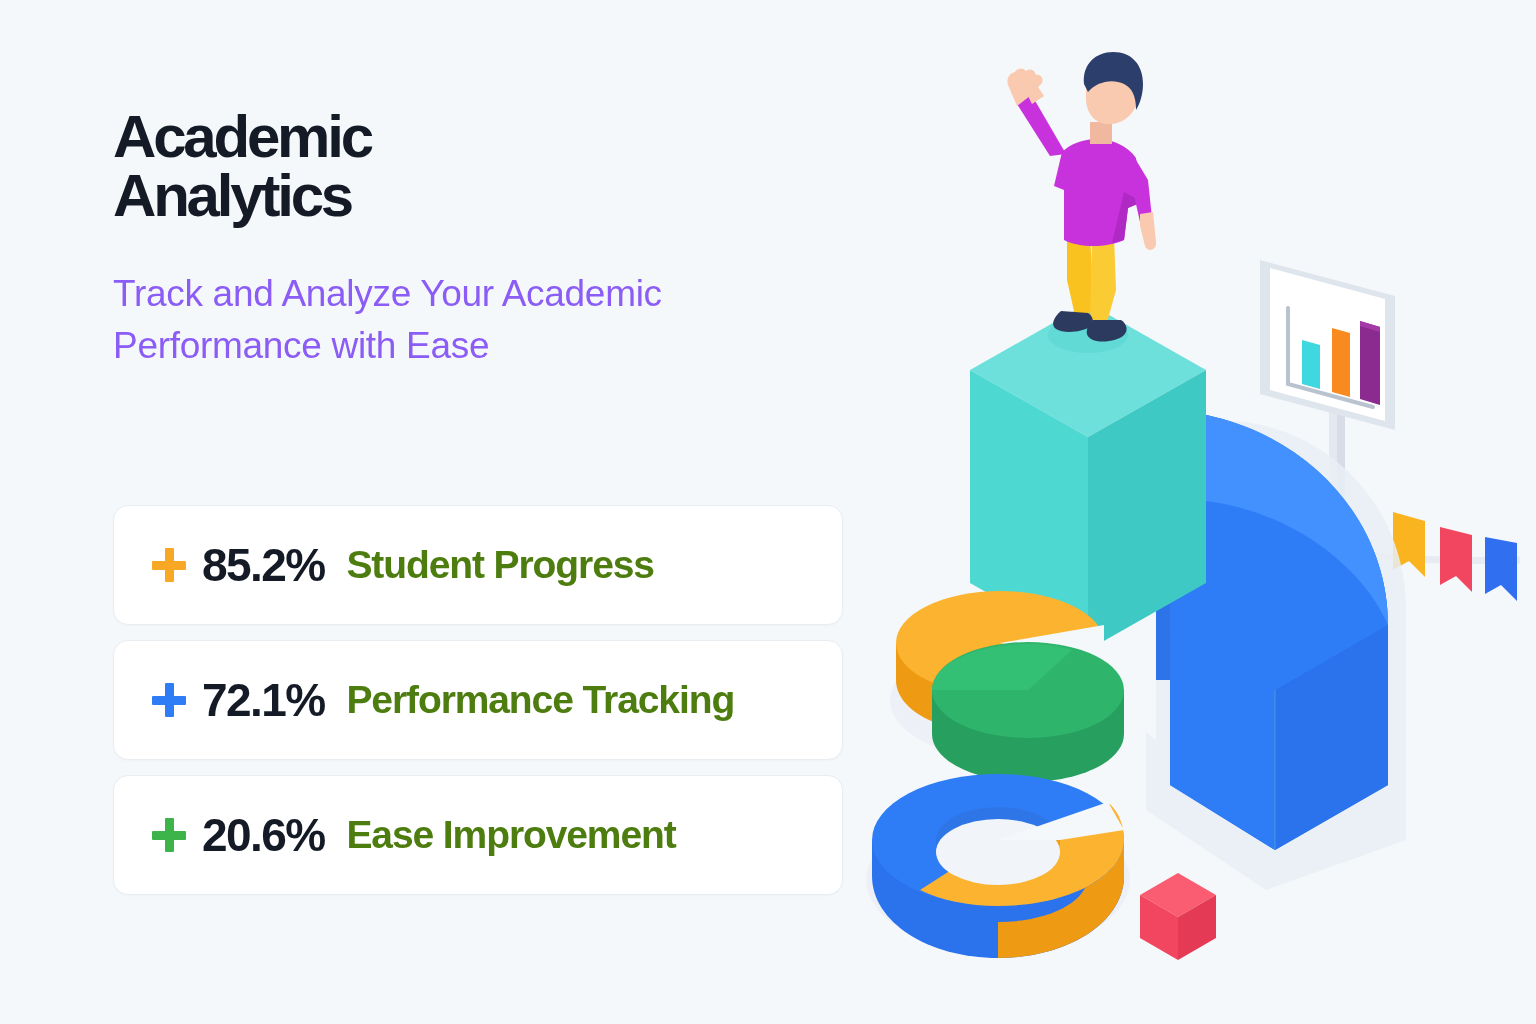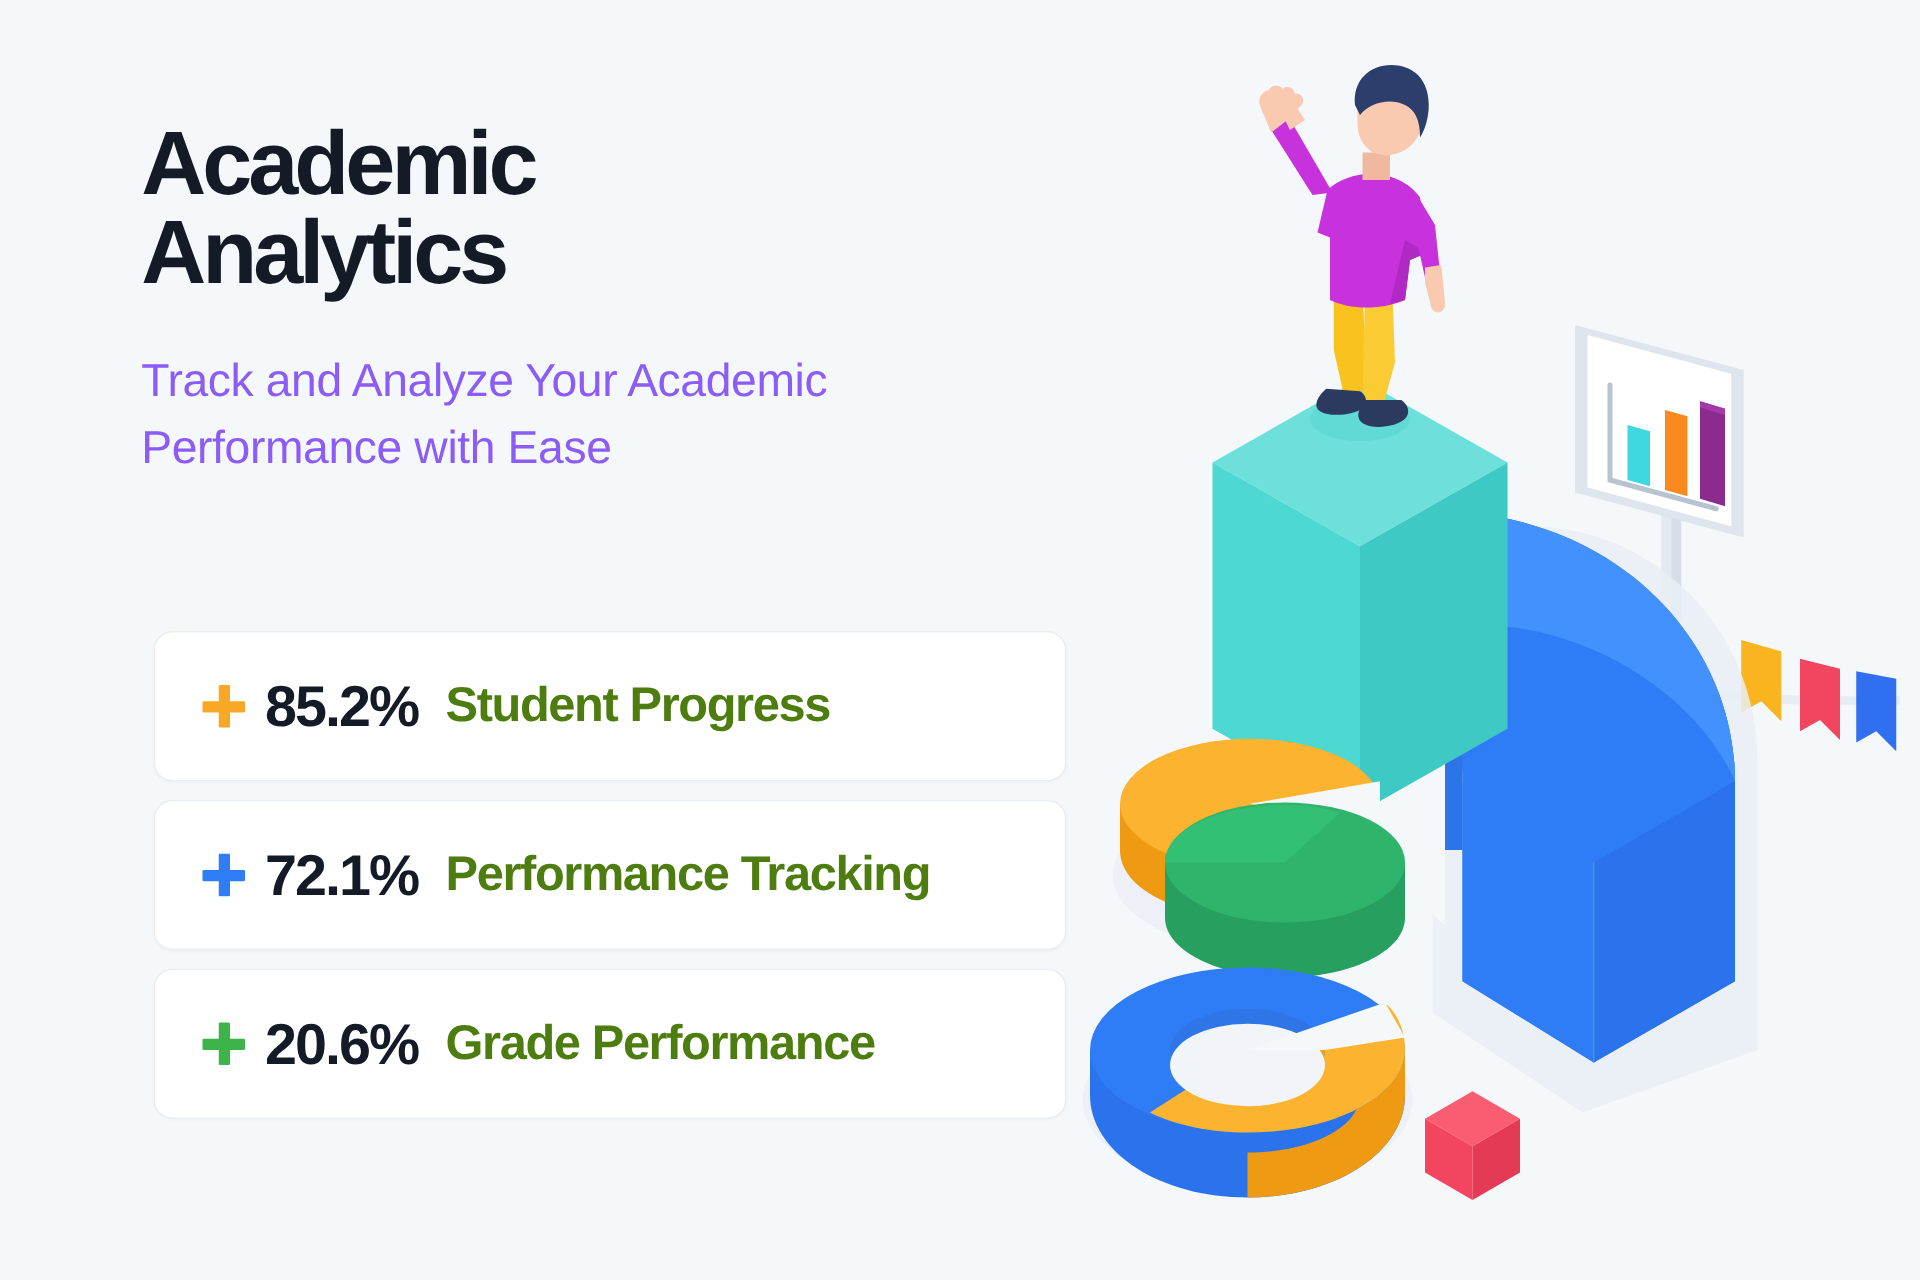--- a/index.html
+++ b/index.html
@@ -11,39 +11,40 @@
     position:relative;
   }
   #stage { position:relative; width:1536px; height:1024px; }
 
   
   .left-col { position:absolute; left:113px; top:96px; width:760px; }
 
   .hero-title {
     font-family:"Liberation Sans", sans-serif;
     font-weight:bold;
-    font-size:72px;
+    font-size:60px;
     line-height:0.98;
     letter-spacing:-3.2px;
     color:#141b26;
     white-space:pre-line;
+    margin-top:12px;
   }
 
   .hero-sub {
     margin-top:42px;
     font-size:37px;
     line-height:1.42;
     font-weight:400;
     letter-spacing:-0.3px;
     color:#8b5cf6;
     white-space:pre-line;
   }
 
   
-  .stat-list { position:absolute; left:123px; top:505px; width:730px; }
+  .stat-list { position:absolute; left:113px; top:505px; width:730px; }
   .stat-card {
     height:120px;
     background:#ffffff;
     border:1px solid #e8edf2;
     border-radius:15px;
     display:flex;
     align-items:center;
     padding-left:38px;
     margin-bottom:15px;
     box-shadow:0 1px 2px rgba(30,50,80,0.03);
@@ -104,21 +105,21 @@
       <span class="stat-value">72.1%</span>
       <span class="stat-label">Performance Tracking</span>
     </div>
 
     <div class="stat-card">
       <span class="plus-icon" style="color:#3cb44a">
         <span class="h"></span>
           <span class="v"></span>
       </span>
       <span class="stat-value">20.6%</span>
-      <span class="stat-label">Grade Performance</span>
+      <span class="stat-label">Ease Improvement</span>
     </div>
 
   </div>
 
   <div class="illus">
     <svg viewBox="0 0 680 930" xmlns="http://www.w3.org/2000/svg">
       <defs>
         <clipPath id="clipBoard">
           <polygon points="430,228 542,258 542,382 430,352"></polygon>
         </clipPath>

